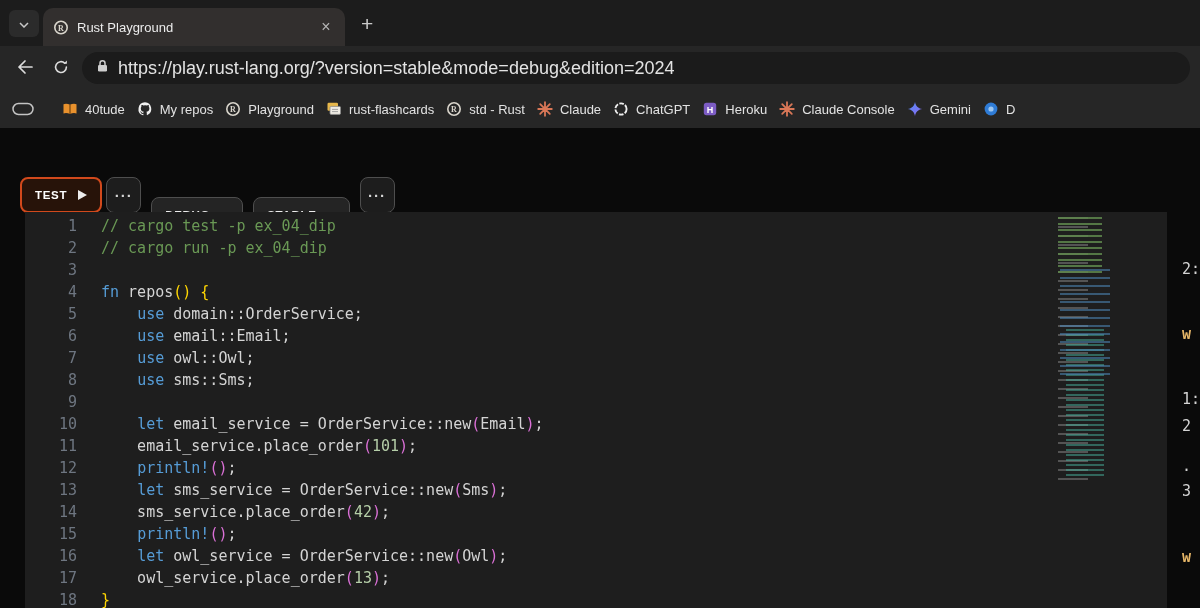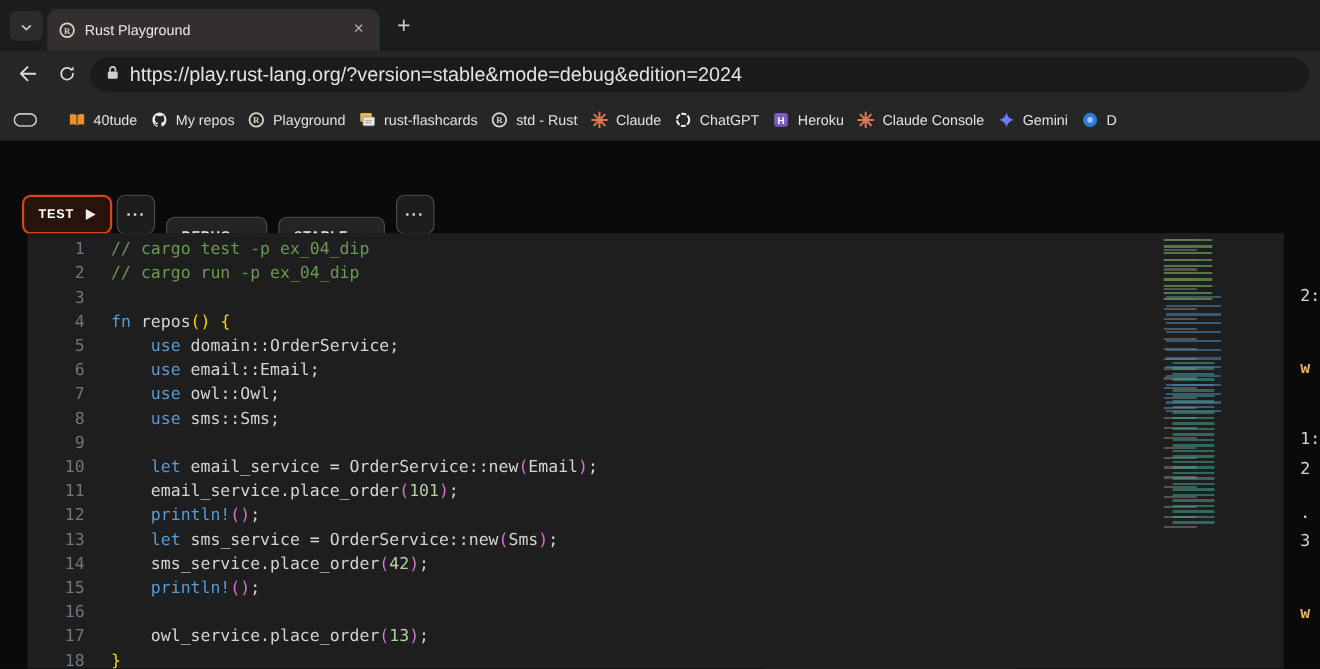--- a/index.html
+++ b/index.html
@@ -288,21 +288,21 @@
           <div class="code-line"><span class="gutter">6</span><span><span class="tok-pl">    </span><span class="tok-kw">use</span><span class="tok-pl"> email::Email;</span></span></div>
           <div class="code-line"><span class="gutter">7</span><span><span class="tok-pl">    </span><span class="tok-kw">use</span><span class="tok-pl"> owl::Owl;</span></span></div>
           <div class="code-line"><span class="gutter">8</span><span><span class="tok-pl">    </span><span class="tok-kw">use</span><span class="tok-pl"> sms::Sms;</span></span></div>
           <div class="code-line"><span class="gutter">9</span><span></span></div>
           <div class="code-line"><span class="gutter">10</span><span><span class="tok-pl">    </span><span class="tok-kw">let</span><span class="tok-pl"> email_service = OrderService::new</span><span class="tok-b2">(</span><span class="tok-pl">Email</span><span class="tok-b2">)</span><span class="tok-pl">;</span></span></div>
           <div class="code-line"><span class="gutter">11</span><span><span class="tok-pl">    email_service.place_order</span><span class="tok-b2">(</span><span class="tok-num">101</span><span class="tok-b2">)</span><span class="tok-pl">;</span></span></div>
           <div class="code-line"><span class="gutter">12</span><span><span class="tok-pl">    </span><span class="tok-kw">println!</span><span class="tok-b2">()</span><span class="tok-pl">;</span></span></div>
           <div class="code-line"><span class="gutter">13</span><span><span class="tok-pl">    </span><span class="tok-kw">let</span><span class="tok-pl"> sms_service = OrderService::new</span><span class="tok-b2">(</span><span class="tok-pl">Sms</span><span class="tok-b2">)</span><span class="tok-pl">;</span></span></div>
           <div class="code-line"><span class="gutter">14</span><span><span class="tok-pl">    sms_service.place_order</span><span class="tok-b2">(</span><span class="tok-num">42</span><span class="tok-b2">)</span><span class="tok-pl">;</span></span></div>
           <div class="code-line"><span class="gutter">15</span><span><span class="tok-pl">    </span><span class="tok-kw">println!</span><span class="tok-b2">()</span><span class="tok-pl">;</span></span></div>
-          <div class="code-line"><span class="gutter">16</span></div>
+          <div class="code-line"><span class="gutter">16</span><span><span class="tok-pl">    </span><span class="tok-kw">let</span><span class="tok-pl"> owl_service = OrderService::new</span><span class="tok-b2">(</span><span class="tok-pl">Owl</span><span class="tok-b2">)</span><span class="tok-pl">;</span></span></div>
           <div class="code-line"><span class="gutter">17</span><span><span class="tok-pl">    owl_service.place_order</span><span class="tok-b2">(</span><span class="tok-num">13</span><span class="tok-b2">)</span><span class="tok-pl">;</span></span></div>
           <div class="code-line"><span class="gutter">18</span><span><span class="tok-b1">}</span></span></div>
           <div class="code-line"><span class="gutter">19</span><span></span></div>
         </div>
       <div class="minimap"></div>
     </div>
 
     <div class="output-edge" id="output-edge">
         <span class="out-frag" style="top: 48px;">2:</span>
         <span class="out-frag warn" style="top: 113px;">w</span>

